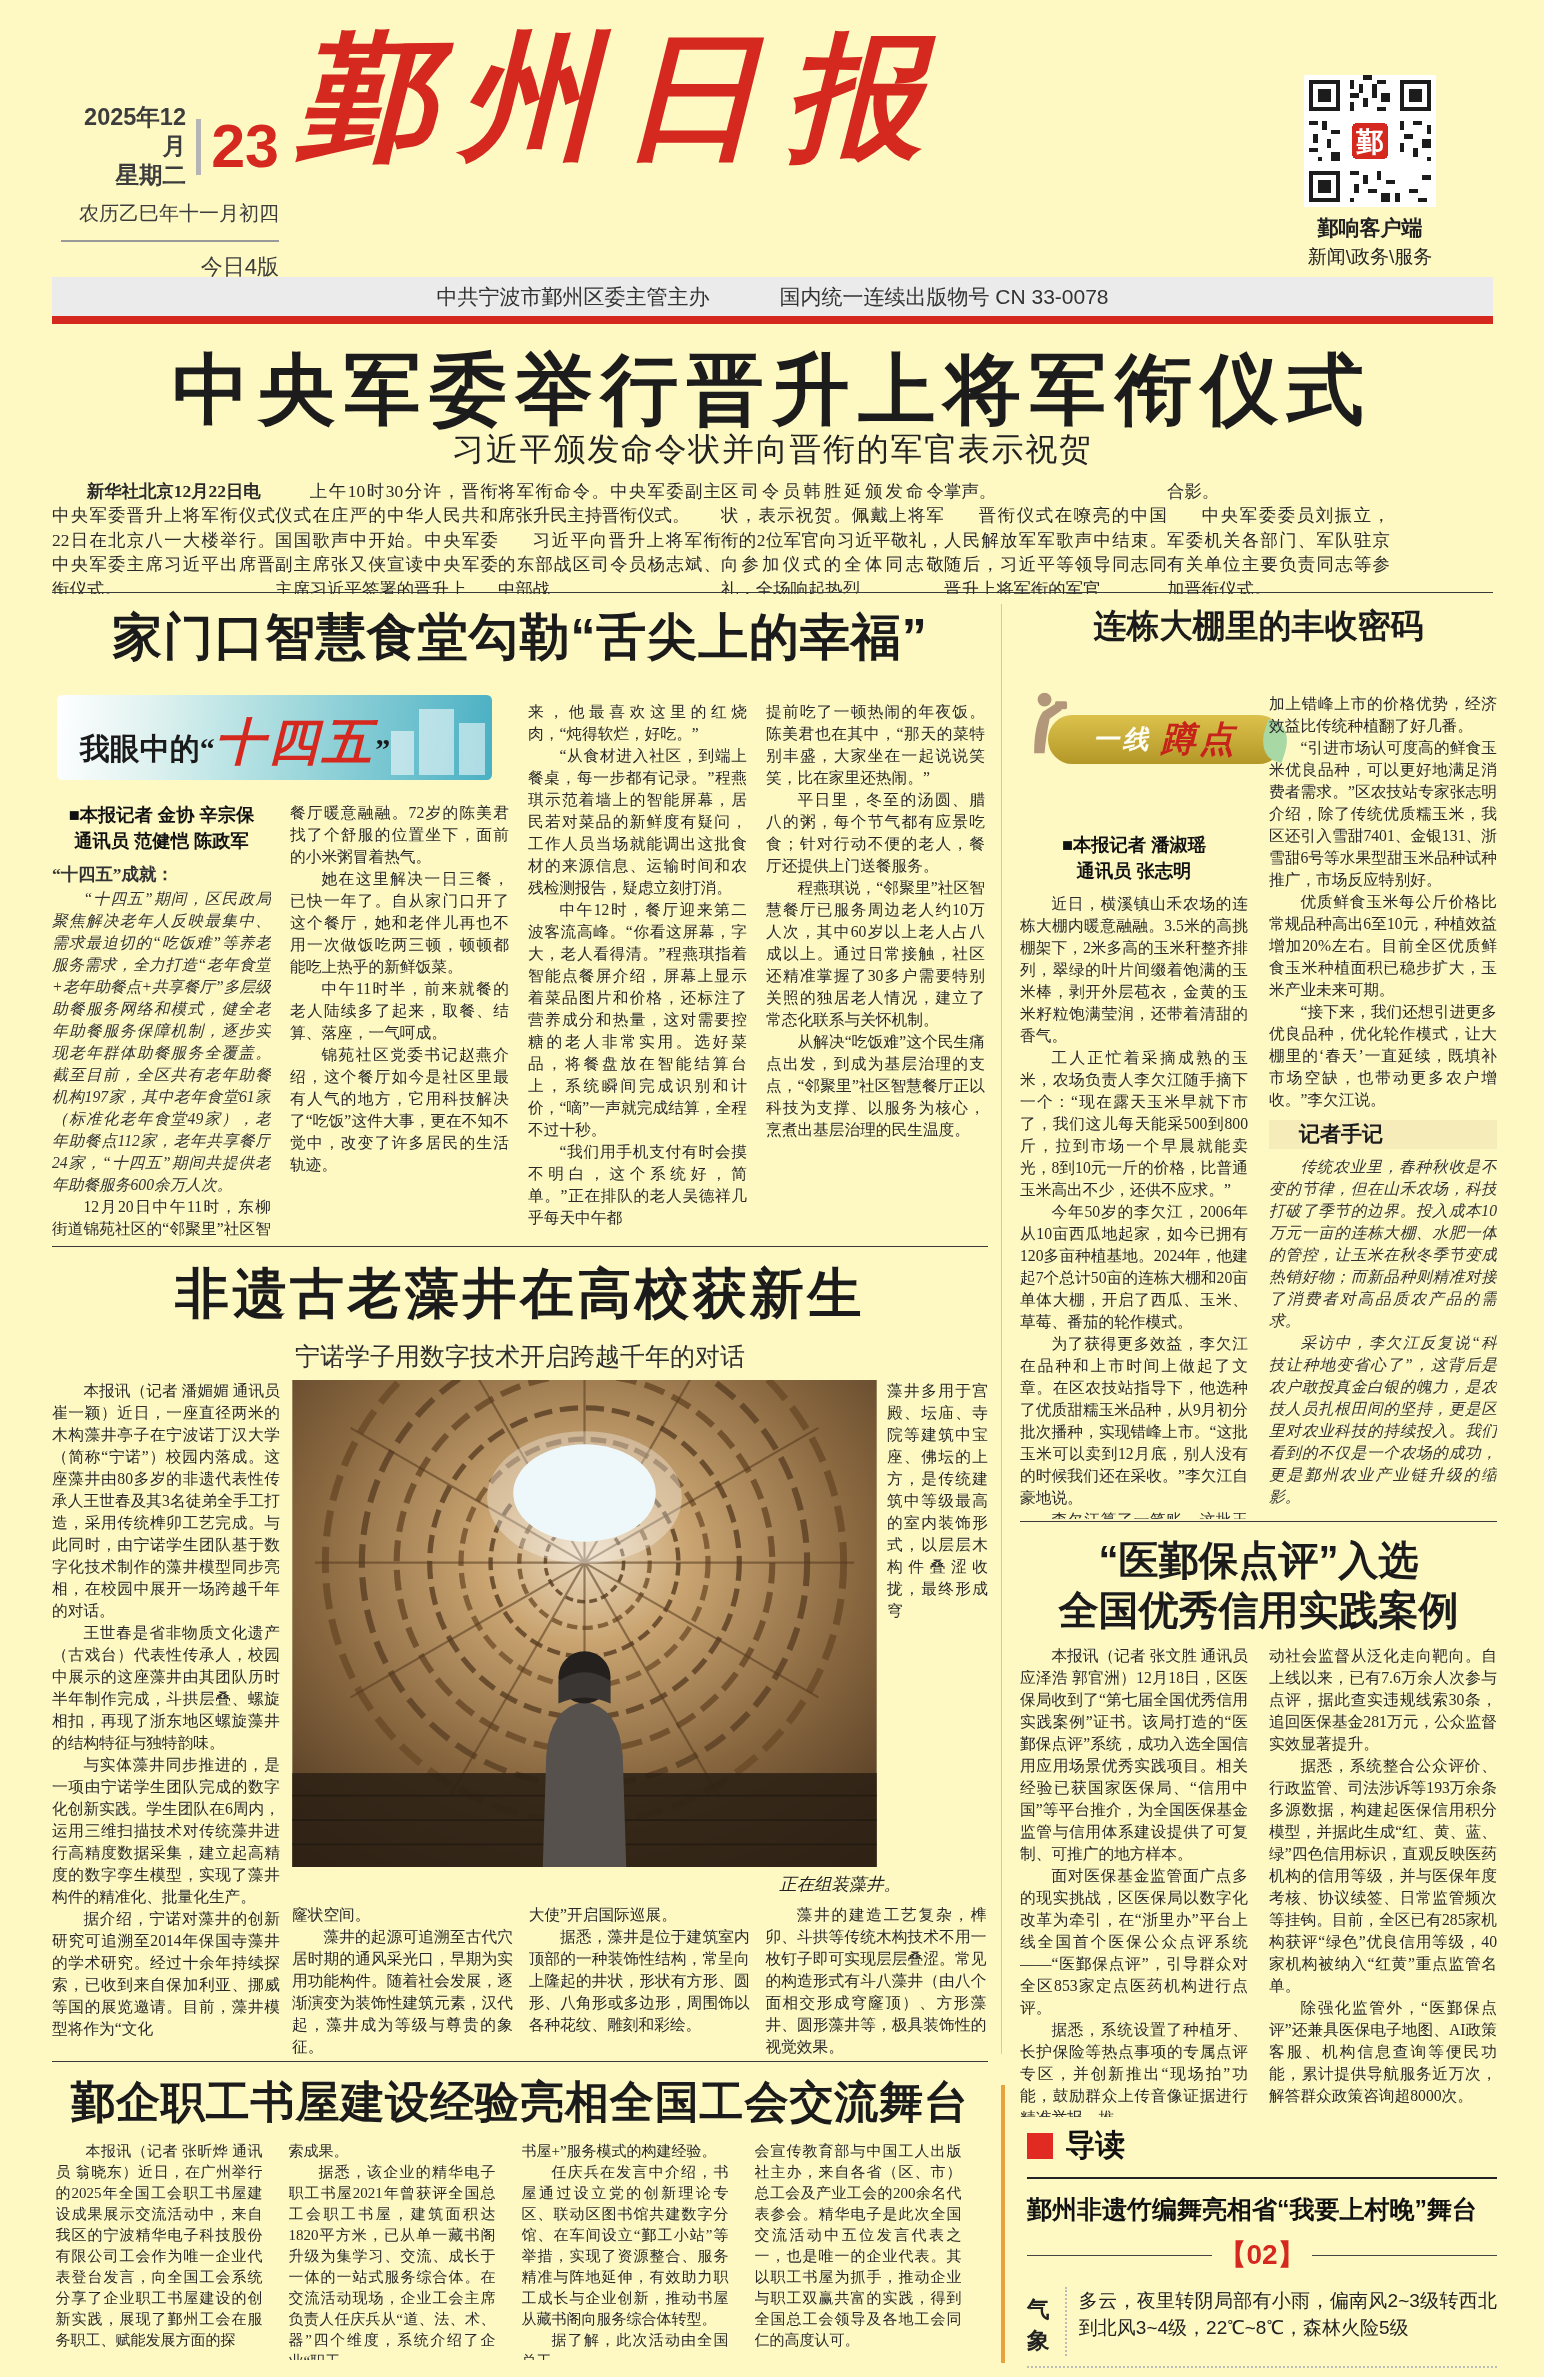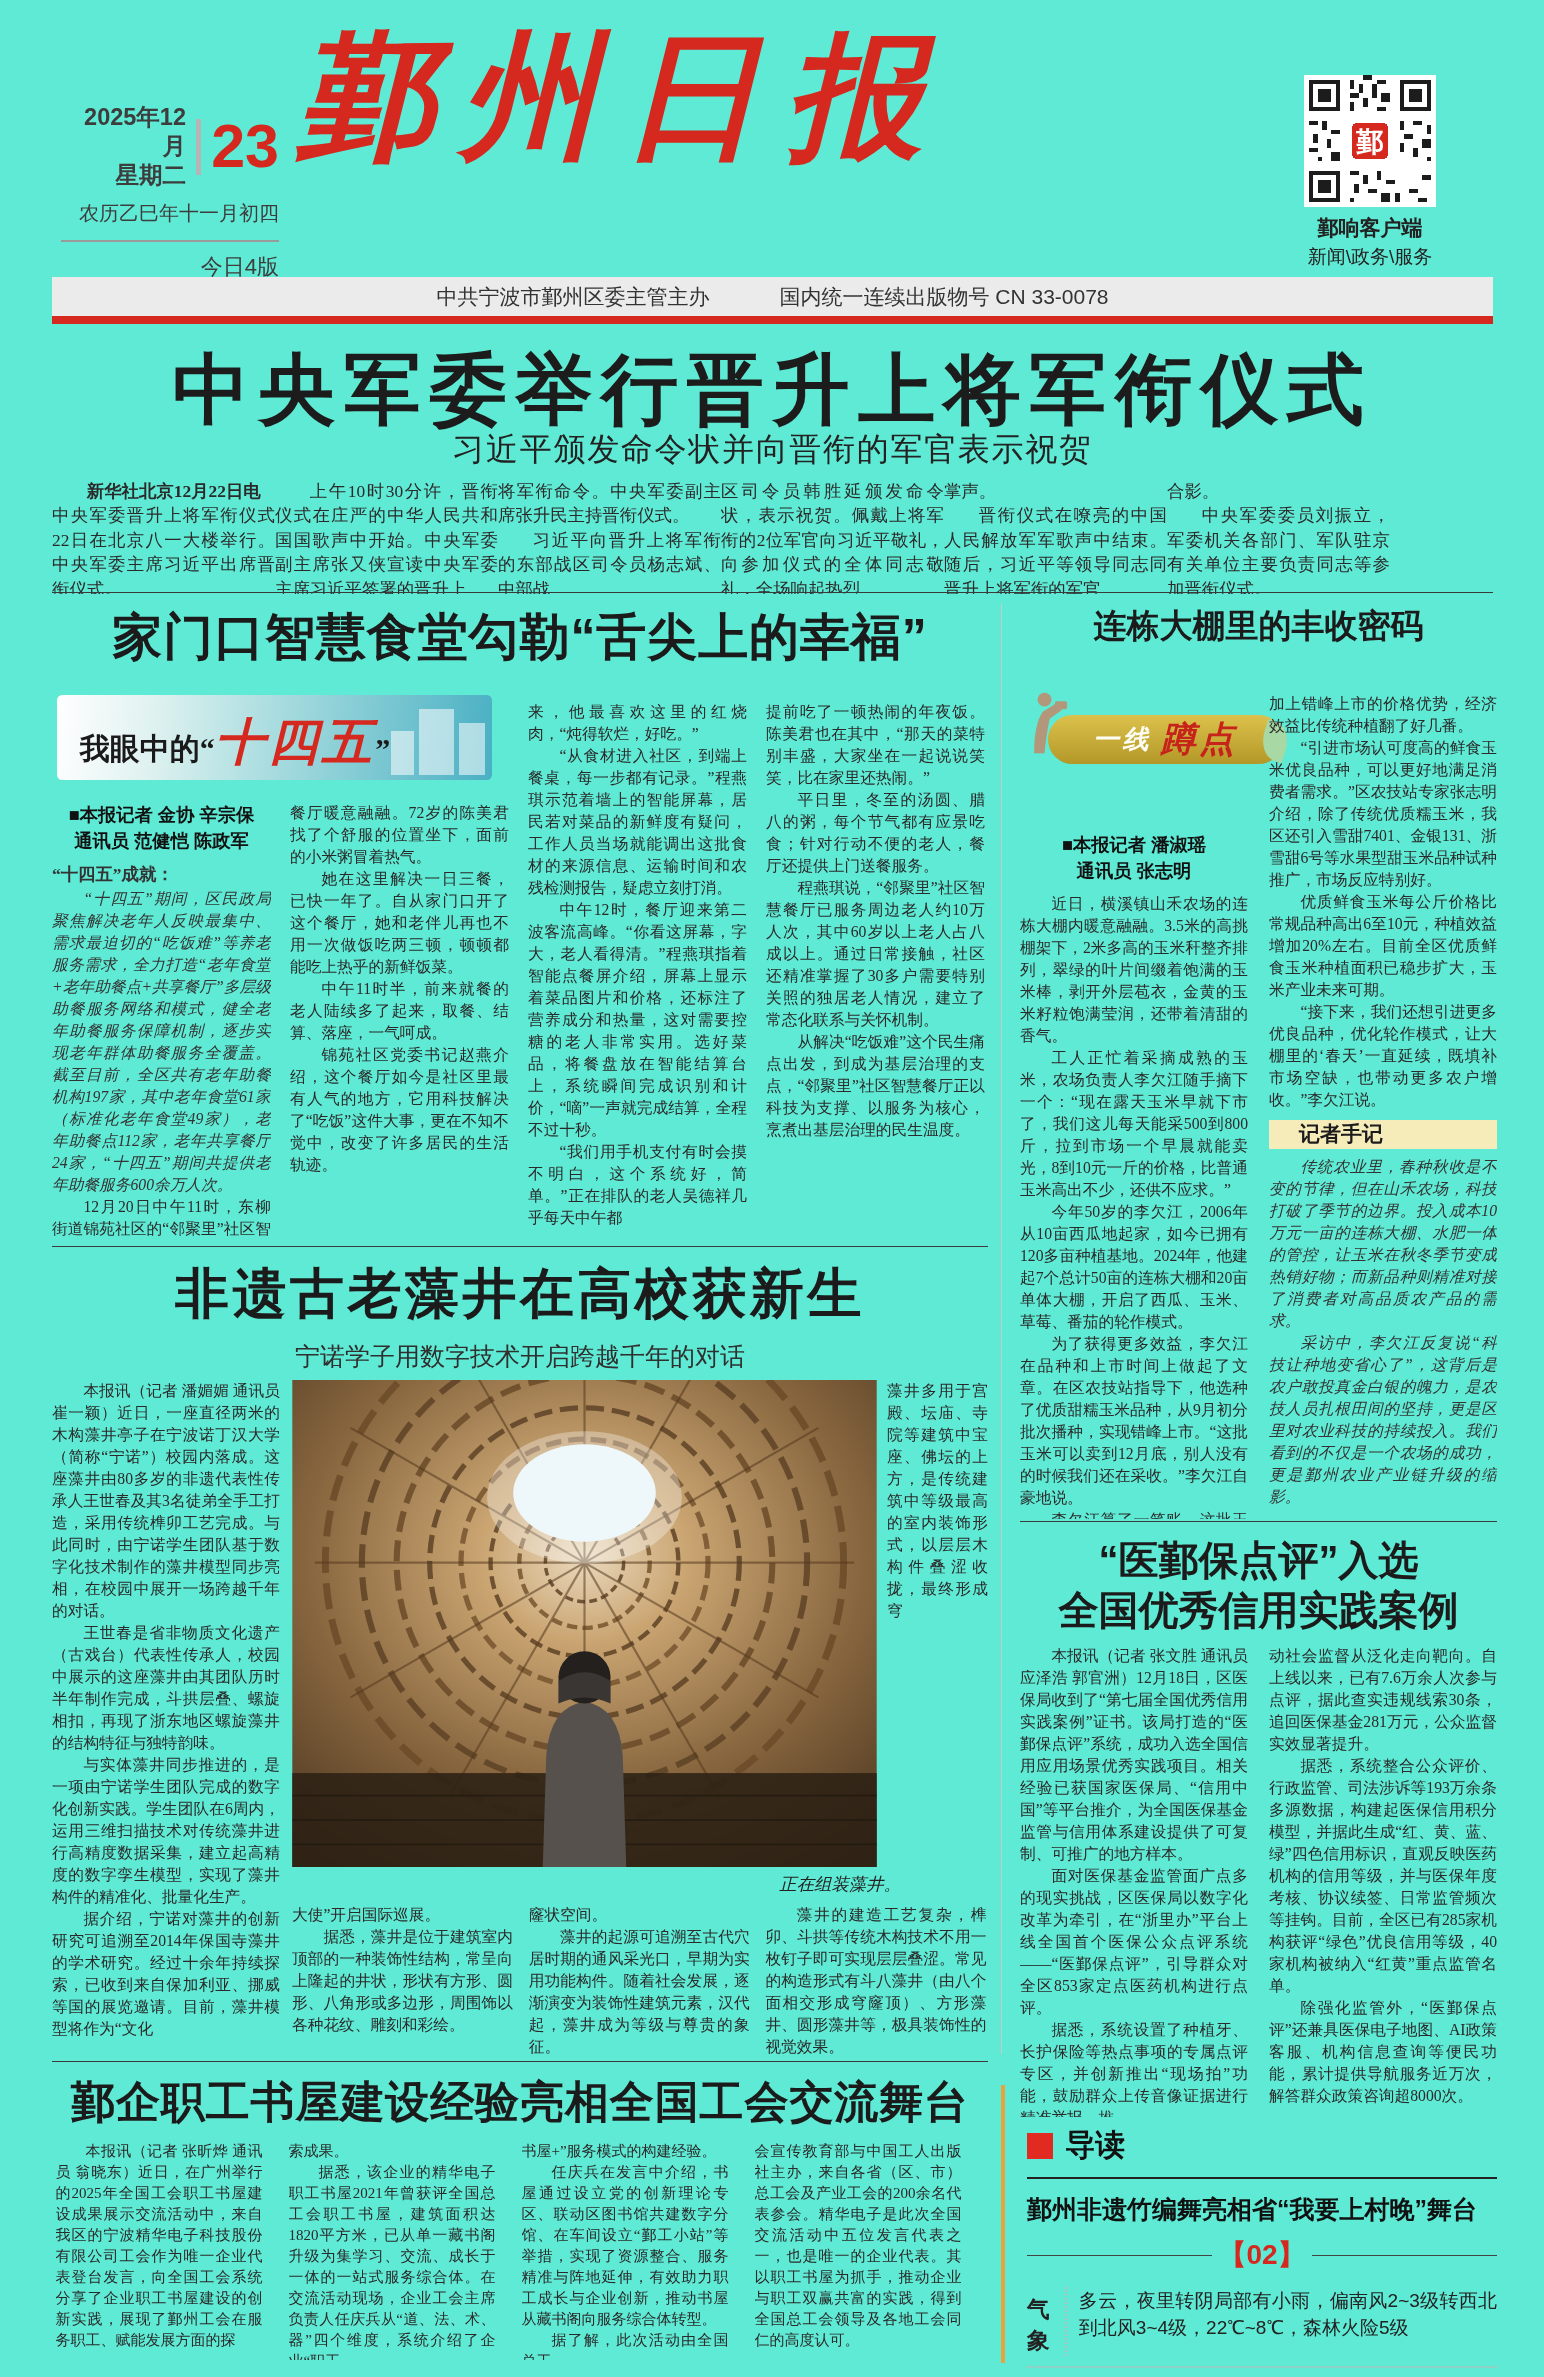--- a/index.html
+++ b/index.html
@@ -1,16 +1,16 @@
 <!DOCTYPE html>
 <html style="font-size:14px"><head>
 <meta charset="utf-8">
 <style>
   html,body{margin:0;padding:0;background:#888;}
-  #page{position:relative;width:1545px;height:2377px;background:#5eead4;margin:0 auto;
+  #page{position:relative;width:1545px;height:2377px;background:#fef9c3;margin:0 auto;
         font-family:"Liberation Serif","DejaVu Serif",serif;color:#2a2a2a;overflow:hidden;}
   .abs{position:absolute;}
   p{margin:0;text-indent:2em;}
   p.cont{text-indent:0;}
   
   #dateblock{left:61px;top:103px;width:218px;color:#3d3d3d;}
   .date-row{display:flex;align-items:center;justify-content:flex-end;gap:10.4px;}
   .date-left{text-align:right;font-size:23.5px;line-height:29px;font-weight:bold;font-family:"Liberation Sans",sans-serif;color:#3d3d3d;}
   .date-sep{width:4.4px;height:56px;background:#b5b5b5;}
   .date-day{font-size:61px;font-weight:bold;color:#d5281e;font-family:"Liberation Sans",sans-serif;line-height:57px;}
@@ -383,26 +383,26 @@
         </g>
       </svg>
     </div>
 
     <div class="col sidecol">
         <p class="cont">藻井多用于宫殿、坛庙、寺院等建筑中宝座、佛坛的上方，是传统建筑中等级最高的室内装饰形式，以层层木构件叠涩收拢，最终形成穹</p>
       </div>
     <div class="caption">正在组装藻井。</div>
     <div class="bcols">
       <div class="col">
+          <p class="cont">窿状空间。</p>
+          <p>藻井的起源可追溯至古代穴居时期的通风采光口，早期为实用功能构件。随着社会发展，逐渐演变为装饰性建筑元素，汉代起，藻井成为等级与尊贵的象征。</p>
+        </div>
+      <div class="col">
           <p class="cont">大使”开启国际巡展。</p>
           <p>据悉，藻井是位于建筑室内顶部的一种装饰性结构，常呈向上隆起的井状，形状有方形、圆形、八角形或多边形，周围饰以各种花纹、雕刻和彩绘。</p>
-        </div>
-      <div class="col">
-          <p class="cont">窿状空间。</p>
-          <p>藻井的起源可追溯至古代穴居时期的通风采光口，早期为实用功能构件。随着社会发展，逐渐演变为装饰性建筑元素，汉代起，藻井成为等级与尊贵的象征。</p>
         </div>
       <div class="col">
           <p>藻井的建造工艺复杂，榫卯、斗拱等传统木构技术不用一枚钉子即可实现层层叠涩。常见的构造形式有斗八藻井（由八个面相交形成穹窿顶）、方形藻井、圆形藻井等，极具装饰性的视觉效果。</p>
         </div>
     </div>
   </div>
 
   <div class="abs hr-dark" style="left:1020px;top:1521px;width:477px;border-top-width:1.3px;"></div>
 
   <div class="abs story" id="insurance">

